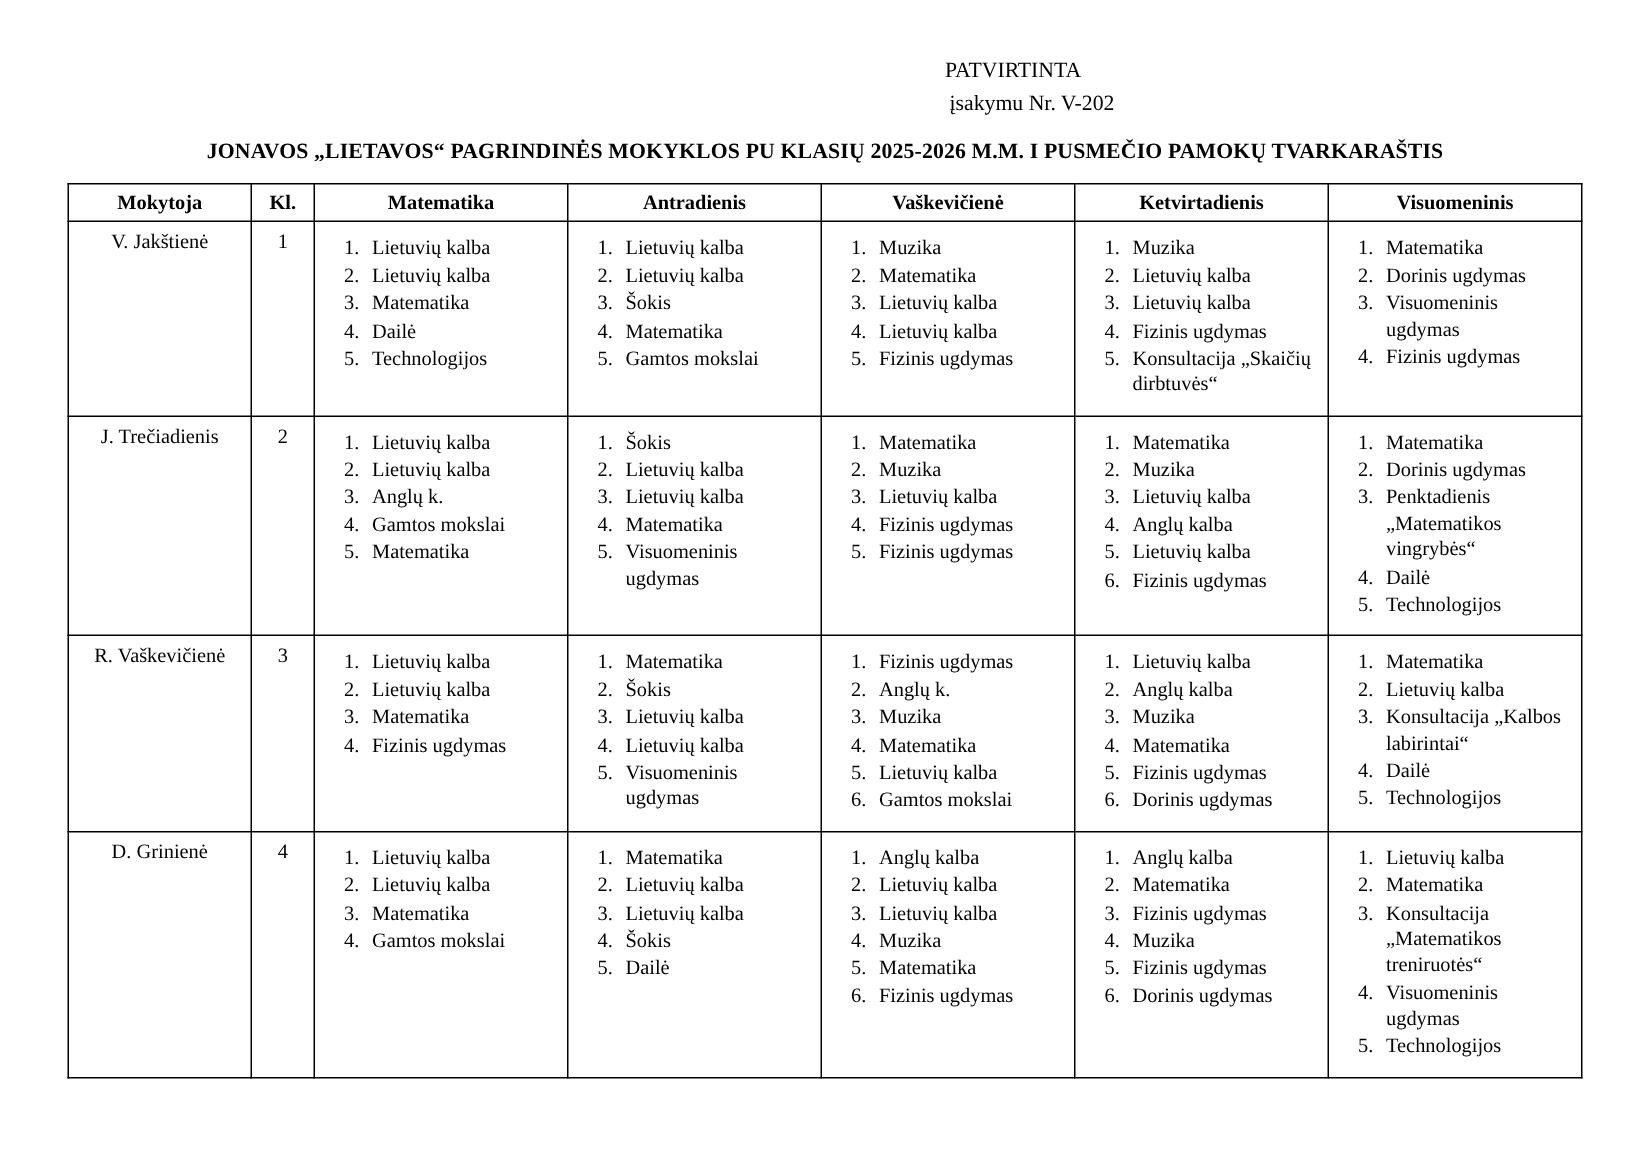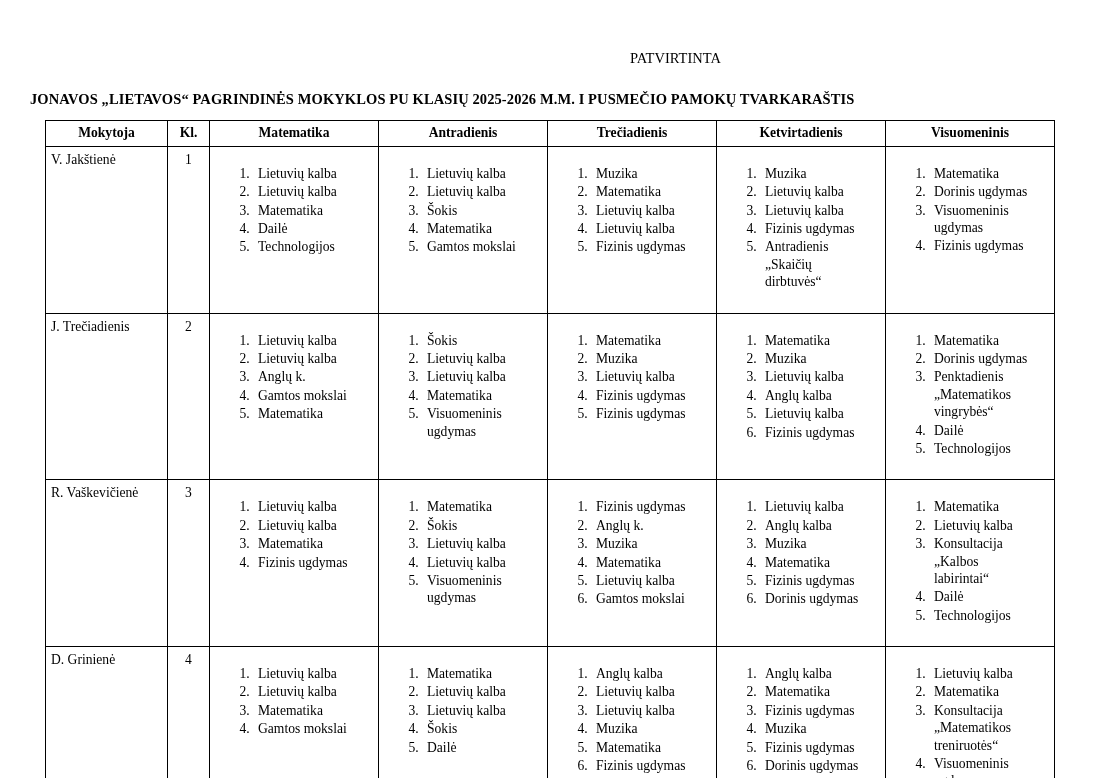--- a/index.html
+++ b/index.html
@@ -12,38 +12,38 @@
     height: 778px;
     font-family: "Liberation Serif", serif;
     color: #000000;
     position: relative;
   }
   .page {
     position: relative;
     width: 1100px;
     height: 778px;
     box-sizing: border-box;
-    padding: 47px 30px 0 30px;
+    padding: 36px 30px 0 30px;
   }
   .approval-block {
     margin-left: 600px;
     font-size: 14.5px;
     line-height: 1.55;
   }
   .approval-block div {
     white-space: pre;
   }
   .approval-indent {
     padding-left: 3px;
   }
   .doc-title {
-    text-align: left;
+    text-align: center;
     font-weight: bold;
     font-size: 14.5px;
-    margin-top: 22px;
+    margin-top: 12px;
     margin-bottom: 12px;
     letter-spacing: 0.1px;
   }
   table.schedule {
     border-collapse: collapse;
     width: 848px;
     margin: 0 auto;
     table-layout: fixed;
     border-radius: 26px;
   }
@@ -60,63 +60,65 @@
     font-weight: bold;
     padding: 3px 2px 4px 2px;
     vertical-align: middle;
   }
   col.c-teacher { width: 122px; }
   col.c-class   { width: 42px; }
   col.c-day     { width: 169px; }
   td.teacher {
     padding-left: 7px;
     white-space: nowrap;
+    text-align: center;
   }
   td.klass {
     text-align: center;
   }
   ol.lessons {
-    margin: 14px;
+    margin: 4px;
     padding-left: 24px;
     list-style-type: decimal;
   }
   ol.lessons li {
     padding-left: 5px;
     margin-bottom: 1px;
   }
   .row-tall td { height: 108px; }
 </style>
 </head>
 <body>
 
 <div class="page">
 
   <div class="approval-block">
     <div>PATVIRTINTA</div>
+    <div class="approval-indent">įsakymu Nr. V-202</div>
   </div>
 
   <div class="doc-title">JONAVOS „LIETAVOS“ PAGRINDINĖS MOKYKLOS PU KLASIŲ 2025-2026 M.M. I PUSMEČIO PAMOKŲ TVARKARAŠTIS</div>
 
   <table class="schedule">
     <colgroup>
       <col class="c-teacher">
       <col class="c-class">
       <col class="c-day">
       <col class="c-day">
       <col class="c-day">
       <col class="c-day">
       <col class="c-day">
     </colgroup>
     <thead>
       <tr>
         <th>Mokytoja</th>
         <th>Kl.</th>
         <th>Matematika</th>
         <th>Antradienis</th>
-        <th>Trečiadienis</th>
+        <th>Vaškevičienė</th>
         <th>Ketvirtadienis</th>
         <th>Visuomeninis</th>
       </tr>
     </thead>
     <tbody>
 
       <tr class="row-tall">
         <td class="teacher">V. Jakštienė</td>
         <td class="klass">1</td>
         <td>
@@ -145,21 +147,21 @@
               <li>Lietuvių kalba</li>
               <li>Fizinis ugdymas</li>
             </ol>
         </td>
         <td>
           <ol class="lessons">
               <li>Muzika</li>
               <li>Lietuvių kalba</li>
               <li>Lietuvių kalba</li>
               <li>Fizinis ugdymas</li>
-              <li>Antradienis „Skaičių dirbtuvės“</li>
+              <li>Konsultacija „Skaičių dirbtuvės“</li>
             </ol>
         </td>
         <td>
           <ol class="lessons">
               <li>Matematika</li>
               <li>Dorinis ugdymas</li>
               <li>Visuomeninis ugdymas</li>
               <li>Fizinis ugdymas</li>
             </ol>
         </td>

